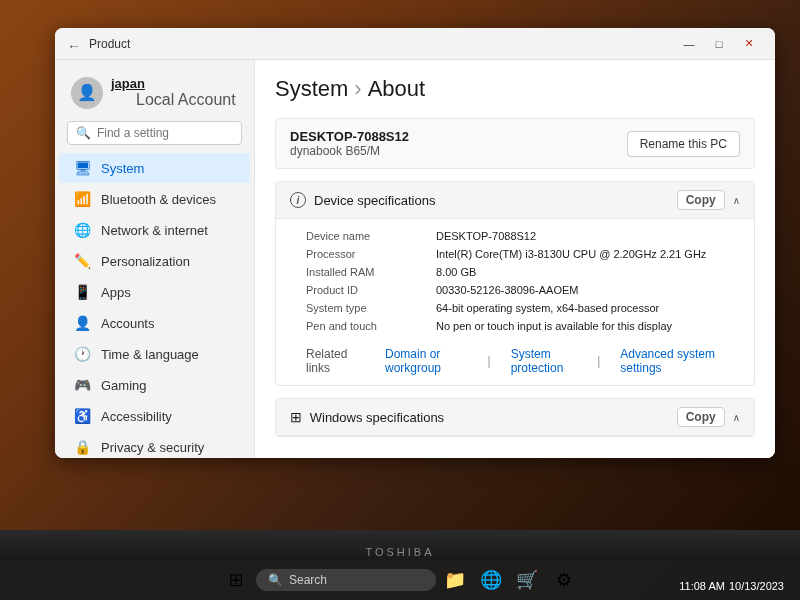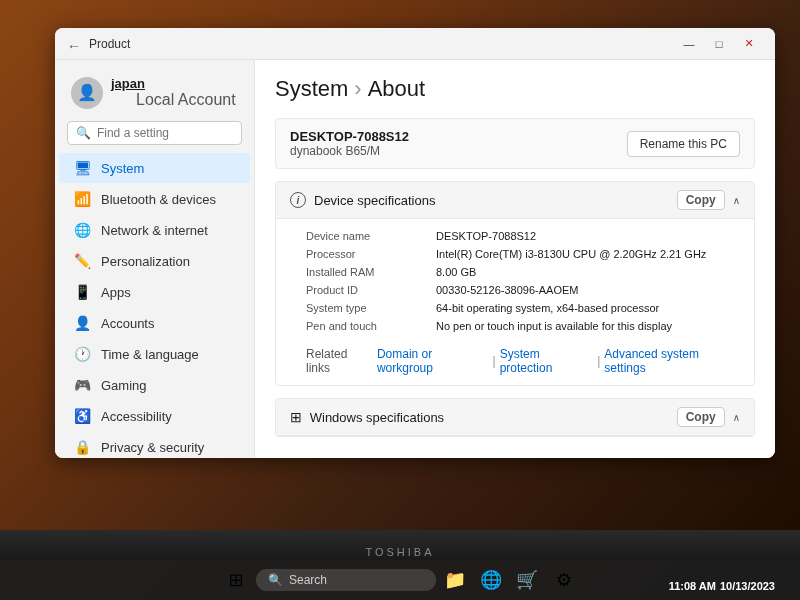--- a/index.html
+++ b/index.html
@@ -287,20 +287,21 @@
     }
 
     .related-links-label {
       color: #555;
     }
 
     .related-link {
       color: #0066cc;
       cursor: pointer;
       text-decoration: none;
+      margin-left: 16px;
     }
 
     .taskbar {
       position: absolute;
       bottom: 0;
       left: 0;
       width: 800px;
       height: 40px;
       background: rgba(30,30,30,0.95);
       display: flex;
@@ -330,28 +331,27 @@
       width: 180px;
     }
 
     .taskbar-search span {
       color: #ccc;
       font-size: 12px;
     }
 
     .sys-tray {
       position: absolute;
-      right: 25px;
+      right: 16px;
       bottom: 8px;
       display: flex;
       align-items: center;
       gap: 4px;
       color: #fff;
       font-size: 11px;
-      font-weight: bold;
     }
 
     .background-photo {
       position: absolute;
       top: 0;
       left: 0;
       width: 800px;
       height: 600px;
       background: linear-gradient(135deg, #8B4513 0%, #6B3310 30%, #3d2010 60%, #1a0a00 100%);
       z-index: -1;

